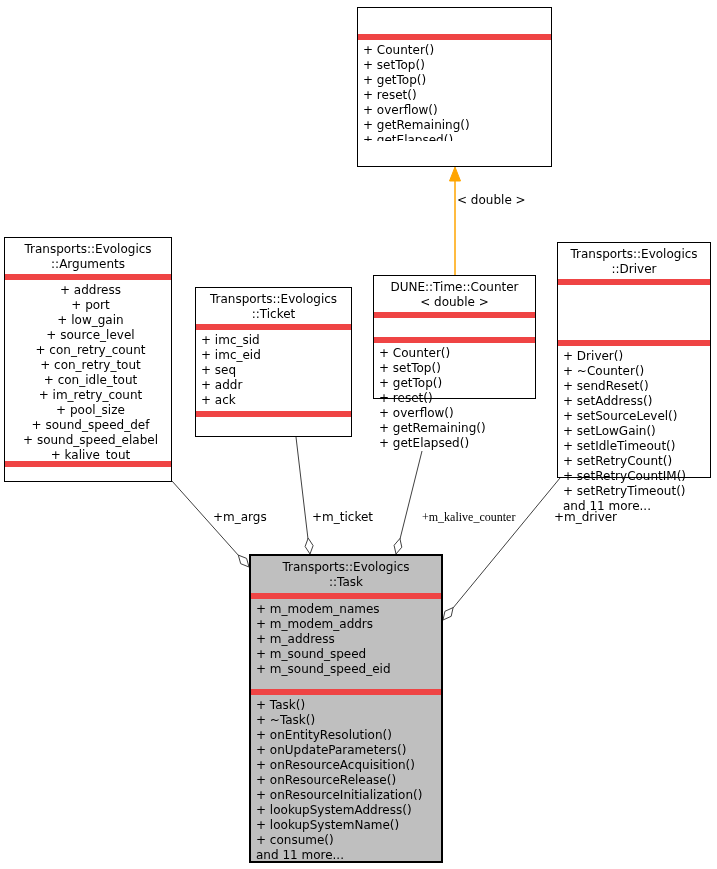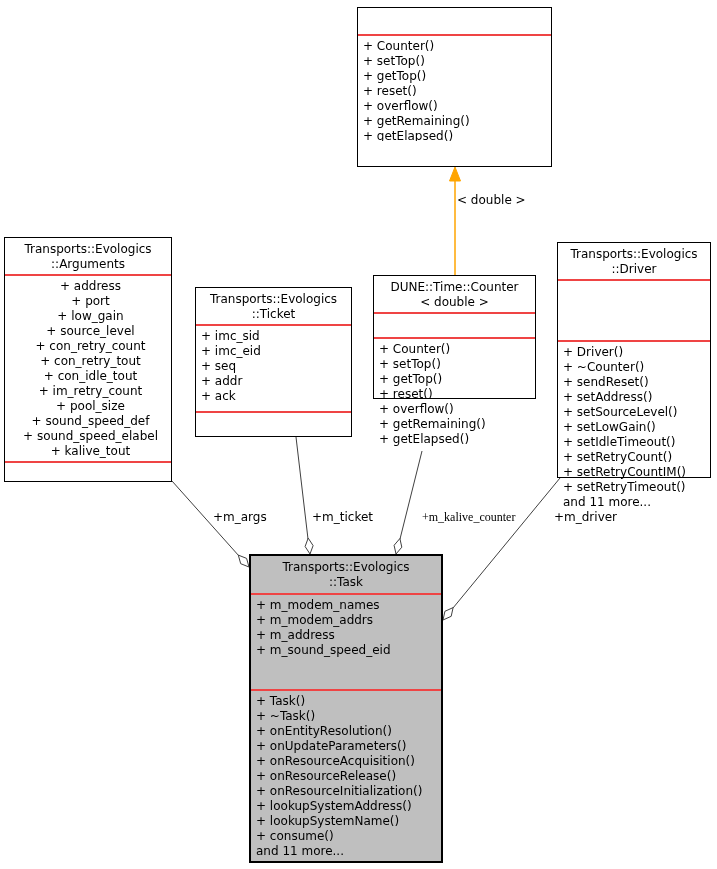--- a/index.html
+++ b/index.html
@@ -16,21 +16,21 @@
     background:#ffffff;
     border:1px solid #000000;
     font-size:12px;
     color:#000000;
   }
   .classbox.current{
     background:#bfbfbf;
     border-width:2px;
   }
   .sec{box-sizing:border-box;overflow:hidden;}
-  .sec + .sec{border-top:2px solid #ef4444;}
+  .sec + .sec{border-top:6px solid #ef4444;}
   .title{
     text-align:center;
     padding-top:4px;
     line-height:15px;
   }
   .members{
     padding:3px 0 0 5px;
     line-height:15px;
     white-space:nowrap;
   }
@@ -162,20 +162,21 @@
 
 <div class="classbox current" style="left:249px;top:554px;width:194px;height:309px;">
   <div class="sec title" style="height:37px;">
       <div>Transports::Evologics</div>
       <div>::Task</div>
     </div>
   <div class="sec members" style="height:96px;">
       <div>+ m_modem_names</div>
       <div>+ m_modem_addrs</div>
       <div>+ m_address</div>
+      <div>+ m_sound_speed</div>
       <div>+ m_sound_speed_eid</div>
     </div>
   <div class="sec members" style="height:170px;">
       <div>+ Task()</div>
       <div>+ ~Task()</div>
       <div>+ onEntityResolution()</div>
       <div>+ onUpdateParameters()</div>
       <div>+ onResourceAcquisition()</div>
       <div>+ onResourceRelease()</div>
       <div>+ onResourceInitialization()</div>

